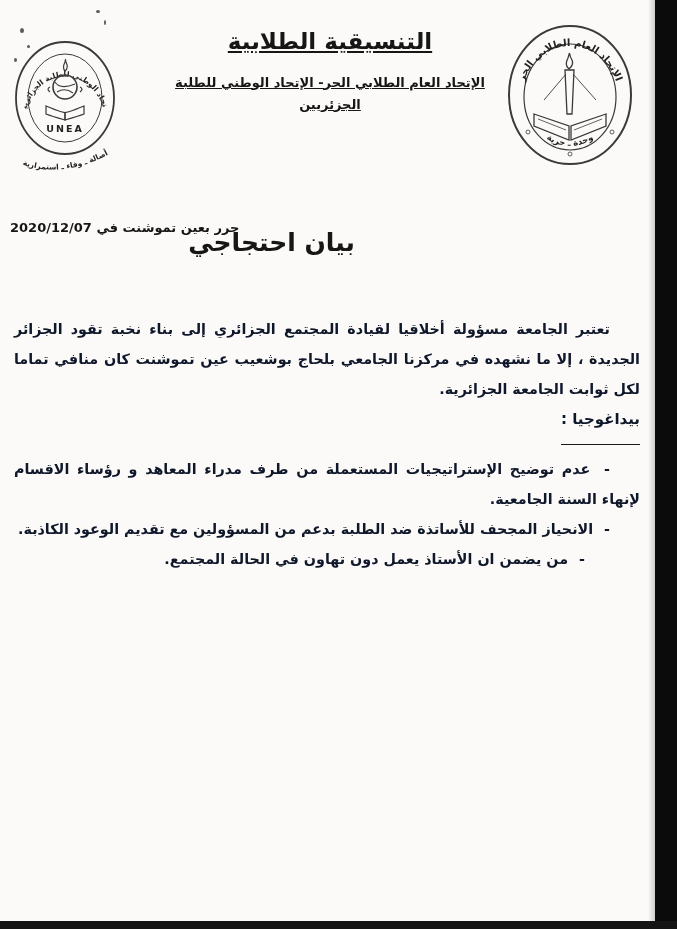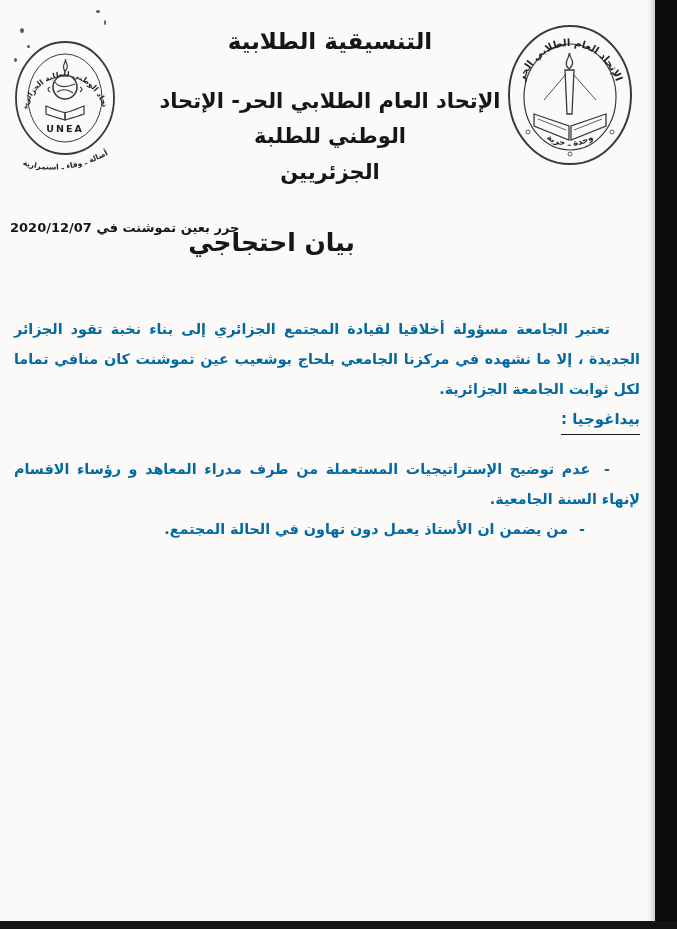--- a/index.html
+++ b/index.html
@@ -12,38 +12,38 @@
   
   .scan-bar-right{position:absolute;top:0;right:0;width:22px;height:100%;background:#0b0b0b;}
   .scan-bar-bottom{position:absolute;left:0;bottom:0;width:677px;height:8px;background:#141414;}
   .scan-edge-shade{position:absolute;top:0;right:22px;width:7px;height:100%;
     background:linear-gradient(to right,rgba(0,0,0,0),rgba(0,0,0,0.18));}
   .pen-mark{position:absolute;background:#5a5a5a;border-radius:50%;}
 
   
   .logo-left{position:absolute;top:32px;left:6px;width:118px;height:160px;}
   .logo-right{position:absolute;top:22px;left:504px;width:136px;height:150px;}
-  .header-center{position:absolute;top:28px;left:128px;width:404px;text-align:center;direction:rtl;font-weight:700;}
+  .header-center{position:absolute;top:28px;left:128px;width:404px;text-align:center;direction:rtl;font-weight:700;text-decoration:underline;}
   .org-title{font-size:23px;line-height:1.2;margin:0;}
-  .org-subtitle{font-size:21px;line-height:1.7;margin-top:28px;}
+  .org-subtitle{font-size:13px;line-height:1.7;margin-top:16px;}
   .org-city{font-size:16.5px;margin-top:18px;}
 
   .date-line{position:absolute;top:220px;left:10px;direction:rtl;font-size:13px;font-weight:700;}
   .doc-title{position:absolute;top:228px;left:0;width:543px;text-align:center;
     font-size:25px;font-weight:700;direction:rtl;}
 
   
   .body-text{
     position:absolute;top:314px;left:14px;width:626px;
     direction:rtl;text-align:justify;
-    font-size:14.3px;font-weight:700;line-height:30px;color:#0369a1;
+    font-size:14.3px;font-weight:700;line-height:30px;color:#0f172a;
   }
   .body-text p{margin:0;text-indent:30px;}
   .section-heading{margin:10px 48px 6px 0;text-indent:0 !important;}
-  .section-heading .underlined{border-bottom:1.6px solid #1a1a1a;padding-bottom:6px;font-size:15px;}
+  .section-heading .underlined{border-bottom:1.6px solid #1a1a1a;padding-bottom:16px;font-size:15px;}
   .bullets{margin-top:20px;}
   .bullet{margin:0;text-indent:18px;}
   .bullet.indented{text-indent:55px;}
   .bullet .dash{padding-left:6px;}
 
   
   .stamp-stroke{fill:none;stroke:#3a3a3a;}
   .stamp-text{fill:#222;font-family:"DejaVu Sans",sans-serif;font-weight:700;}
 </style>
 </head>
@@ -119,20 +119,24 @@
 
     <p class="section-heading">
       <span class="underlined">بيداغوجيا :</span>
     </p>
 
     <div class="bullets">
       <p class="bullet">
         <span class="dash">-</span>
         <span>عدم توضيح الإستراتيجيات المستعملة من طرف مدراء المعاهد و رؤساء الاقسام لإنهاء السنة الجامعية.</span>
       </p>
+      <p class="bullet">
+        <span class="dash">-</span>
+        <span>الانحياز المجحف للأساتذة ضد الطلبة بدعم من المسؤولين مع تقديم الوعود الكاذبة.</span>
+      </p>
       <p class="bullet indented">
         <span class="dash">-</span>
         <span>من يضمن ان الأستاذ يعمل دون تهاون في الحالة المجتمع.</span>
       </p>
     </div>
   </div>
 
   <div class="scan-edge-shade"></div>
   <div class="scan-bar-right"></div>
   <div class="scan-bar-bottom"></div>

